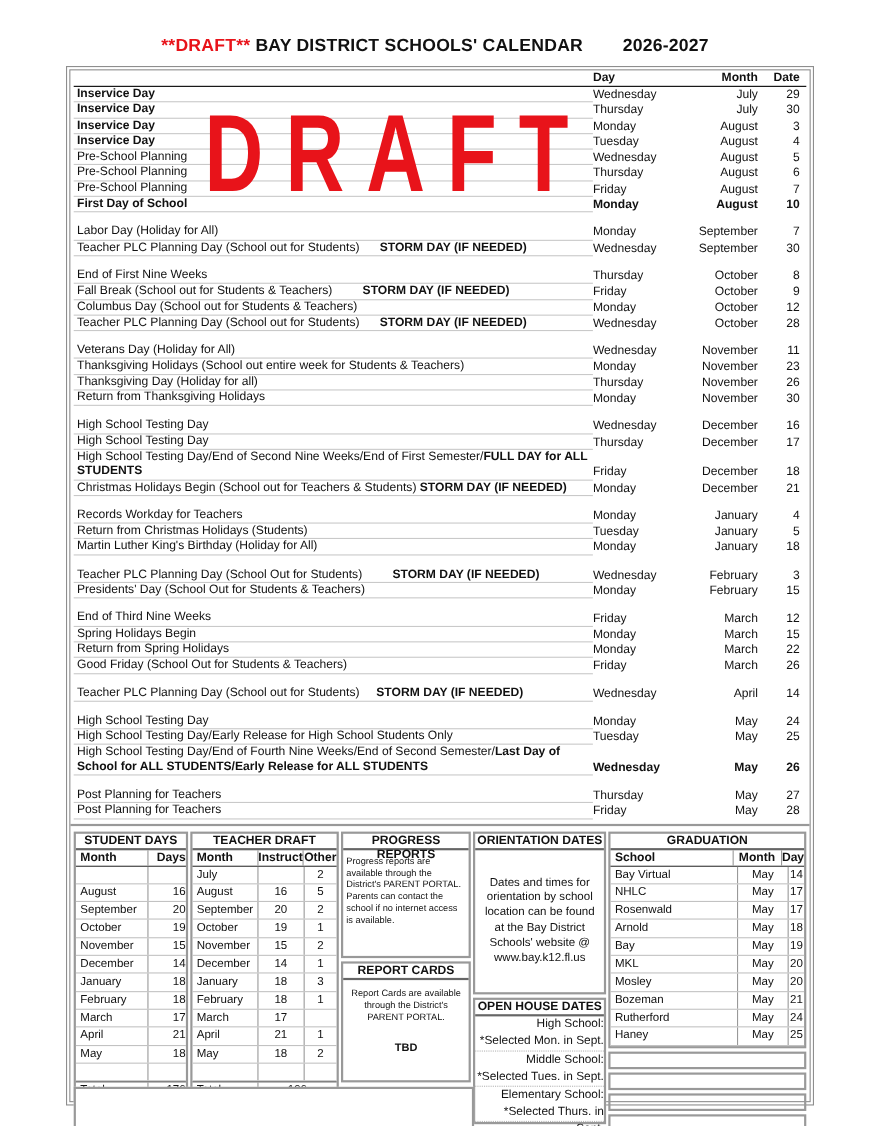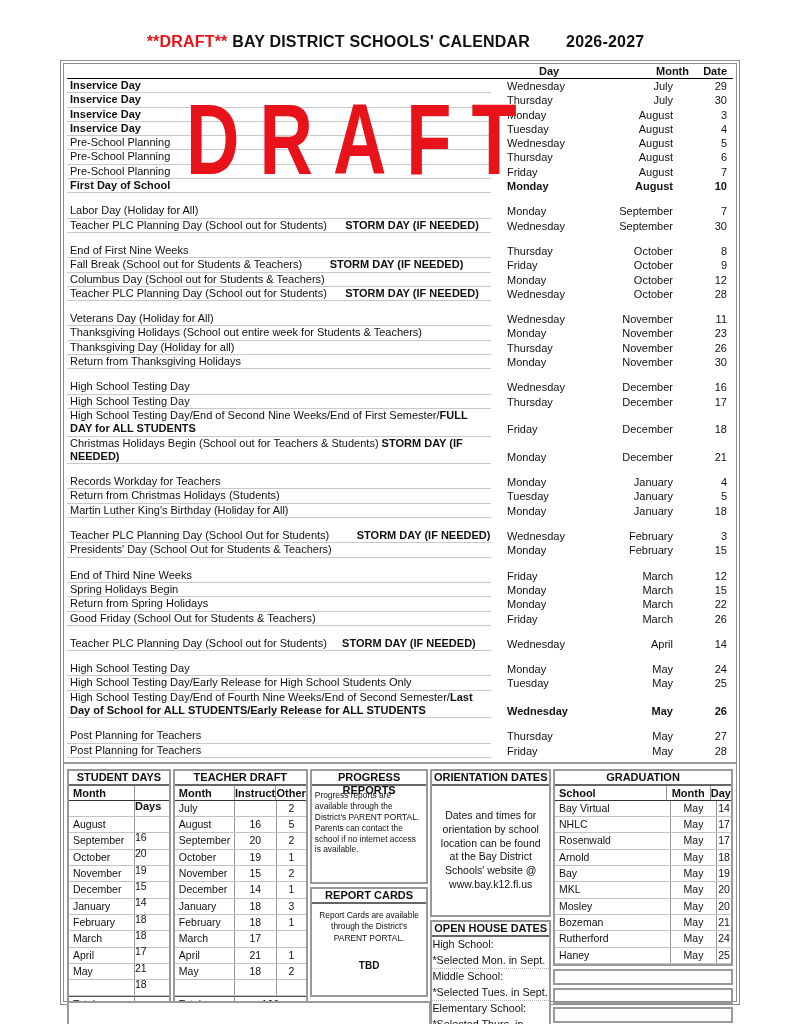--- a/index.html
+++ b/index.html
@@ -8,55 +8,55 @@
   .b{font-weight:bold;}
   .red{color:var(--red,#e8131a);}
   .title{position:absolute;top:33px;left:0;width:100%;text-align:center;font-size:16px;letter-spacing:.2px;}
   .title .year{margin-left:36px;}
 
   .frame{position:absolute;left:63px;top:63px;width:674px;height:939px;background:#fff;
          border:1px solid #8e8e8e;box-shadow:0 0 0 2px #fff,0 0 0 3px #8e8e8e;padding:0 3px;box-sizing:border-box;}
 
   
   .cal-head{display:flex;height:14px;line-height:14px;font-size:11px;font-weight:bold;border-bottom:1.6px solid #000;}
-  .cal-row{display:flex;align-items:flex-end;font-size:11px;line-height:13.3px;gap:16px;}
+  .cal-row{display:flex;align-items:flex-end;font-size:11px;line-height:13.3px;}
   .ev{flex:1;padding-left:3px;white-space:pre-wrap;border-bottom:1px solid #c9c9c9;}
   .cal-head .ev{border-bottom:none;}
   .day{width:88px;}
   .mo{width:62px;text-align:right;}
   .dt{width:44px;text-align:right;padding-right:6px;box-sizing:border-box;}
   .gap{height:11px;}
   .watermark{position:absolute;left:122px;top:26px;font-size:74px;font-weight:bold;line-height:1;
              letter-spacing:20px;color:var(--red,#e8131a);transform:scaleY(1.35);transform-origin:top left;
              white-space:nowrap;pointer-events:none;}
   .cal-sep{border-top:2px solid #999;margin:4px -3px 5px;}
 
   
   .bottom{position:relative;display:flex;gap:2px;align-items:flex-start;height:282px;}
   .box{border:2px solid #999;background:#fff;box-sizing:border-box;}
   .col{display:flex;flex-direction:column;gap:3px;}
   .bt-head{height:13px;line-height:13px;font-size:11px;font-weight:bold;text-align:center;border-bottom:2px solid #666;}
   .bt-sub{display:flex;font-size:11px;font-weight:bold;height:14px;line-height:14px;border-bottom:1.6px solid #333;}
   .bt-row{display:flex;height:15.3px;line-height:15.3px;font-size:10.5px;border-bottom:1px solid #c2c2c2;}
   .bt-total{display:flex;height:15px;line-height:15px;font-size:10.5px;border-top:1.8px solid #555;}
   .sc-m{width:66px;padding-left:4px;border-right:1px solid #999;box-sizing:border-box;}
-  .sc-n{flex:1;text-align:left;margin-top:13px;}
+  .sc-n{flex:1;text-align:right;}
   .tc-m{width:60px;padding-left:4px;border-right:1px solid #999;box-sizing:border-box;}
   .tc-i{width:42px;text-align:center;border-right:1px solid #999;box-sizing:border-box;}
   .tc-o{flex:1;text-align:center;}
   .tc-merge{flex:1;text-align:center;}
   .gc-s{width:116px;padding-left:4px;border-right:1px solid #999;box-sizing:border-box;}
   .gc-m{width:46px;text-align:center;border-right:1px solid #999;box-sizing:border-box;}
   .gc-d{flex:1;text-align:center;}
 
   .note-body{font-size:8.4px;line-height:1.3;padding:4px 3px;white-space:pre-wrap;min-height:96px;box-sizing:border-box;}
   .rc-body{font-size:8.4px;line-height:1.35;padding:6px 4px 2px;text-align:center;}
   .rc-tbd{font-size:10px;font-weight:bold;text-align:center;margin-top:14px;}
   .ori-body{font-size:10.5px;line-height:1.32;padding:23px 4px;text-align:center;min-height:88px;box-sizing:border-box;}
-  .oh-row{height:15.6px;line-height:15.6px;font-size:10.8px;text-align:left;}
+  .oh-row{height:15.6px;line-height:15.6px;font-size:10.8px;text-align:right;}
   .oh-u{border-bottom:1px dotted #b5b5b5;}
   .note-box{height:17px;line-height:16px;font-size:8px;padding-left:3px;}
   .board-box{height:19px;line-height:17px;font-size:10px;text-align:center;}
   .grad-empty{height:12px;border:2px solid #999;box-sizing:content-box;}
   .big-empty{position:absolute;left:0;top:232px;width:364px;height:46px;border:2px solid #999;box-sizing:border-box;background:#fff;}
 </style>
 </head>
 <body>
 
 <div class="page">

